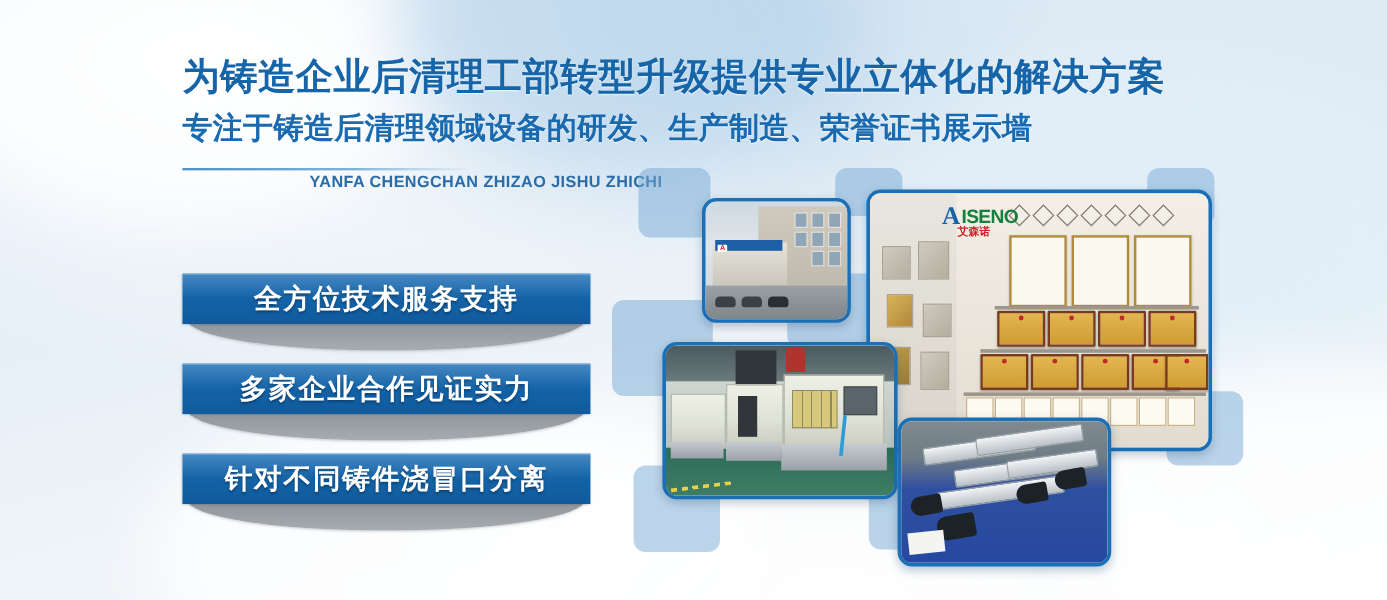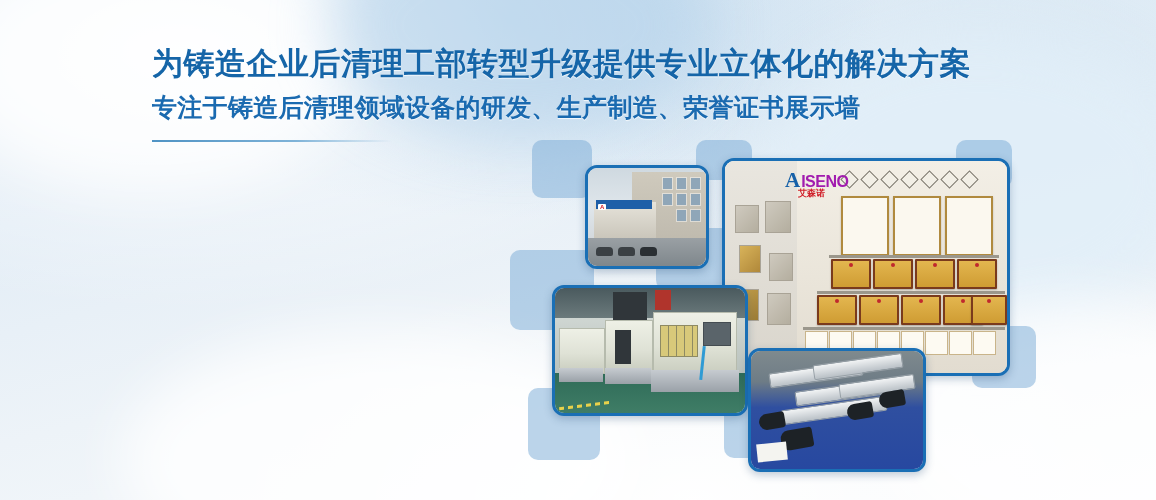--- a/index.html
+++ b/index.html
@@ -100,21 +100,21 @@
   .ph-wall .shelfcol{position:absolute;left:0;top:0;width:72px;height:100%;background:linear-gradient(180deg,#e9e6df,#d9d5cc);}
   .ph-wall .frm{position:absolute;background:linear-gradient(135deg,#cfcabf,#b4ae9f);border:1px solid #a9a396;}
   .ph-wall .cert{position:absolute;background:#fbf8ef;border:2px solid #b08a3e;box-shadow:0 1px 2px rgba(0,0,0,.2);}
   .ph-wall .plaque{position:absolute;background:linear-gradient(180deg,#e3b64f,#cf9c33);border:2px solid #7a3a1c;border-radius:1px;box-shadow:0 1px 2px rgba(0,0,0,.25);}
   .ph-wall .plaque::before{content:"";position:absolute;left:50%;top:2px;width:4px;height:4px;margin-left:-2px;border-radius:50%;background:#c0282d;}
   .ph-wall .small{position:absolute;background:#fdfaf2;border:1px solid #c9b48a;}
   .ph-wall .hex{position:absolute;width:11px;height:11px;background:#f2efe6;border:1px solid #7e7a70;transform:rotate(45deg);}
   .ph-wall .rail{position:absolute;height:3px;background:linear-gradient(180deg,#b9b3a6,#8d8madd);background:#9b978c;}
   .logo{position:absolute;left:60px;top:10px;display:flex;align-items:flex-end;gap:1px;}
   .logo .A{font-size:21px;font-weight:700;color:#1761a8;line-height:.9;font-family:"Liberation Serif",serif;}
-  .logo .rest{font-size:16px;font-weight:700;color:#a21caf;letter-spacing:-.5px;line-height:1;}
+  .logo .rest{font-size:16px;font-weight:700;color:#15803d;letter-spacing:-.5px;line-height:1;}
   .logo .cn{position:absolute;left:13px;top:16px;font-size:9px;font-weight:700;color:#d0202a;}
 
   
   .ph-cnc{left:42px;top:145px;width:190px;height:125px;}
   .ph-cnc .ceil{position:absolute;left:0;right:0;top:0;height:30px;background:linear-gradient(180deg,#4a5a5e,#6b7a7c);}
   .ph-cnc .floor{position:absolute;left:0;right:0;bottom:0;height:40px;background:linear-gradient(180deg,#2f6b58,#3f7d66);}
   .ph-cnc .stripe{position:absolute;left:4px;bottom:6px;width:52px;height:3px;background:repeating-linear-gradient(90deg,#e8d14a 0 5px,transparent 5px 9px);transform:rotate(-7deg);}
   .ph-cnc .mach{position:absolute;background:linear-gradient(180deg,#eef0e6 0%,#dfe2d6 55%,#c8ccbe 100%);border:1px solid #b6bbad;}
   .ph-cnc .dark{position:absolute;background:#30363a;}
   .ph-cnc .base{position:absolute;background:linear-gradient(180deg,#c6cbd0,#9aa1a8);}
@@ -137,22 +137,47 @@
   <div class="cloud c1"></div>
   <div class="cloud c2"></div>
   <div class="cloud c3"></div>
   <div class="cloud c4"></div>
   <div class="cloud c5"></div>
 
   <div class="left">
     <div class="title1">为铸造企业后清理工部转型升级提供专业立体化的解决方案</div>
     <div class="title2">专注于铸造后清理领域设备的研发、生产制造、荣誉证书展示墙</div>
     <div class="divider"></div>
+    <div class="pinyin" style="margin-top:0">YANFA CHENGCHAN ZHIZAO JISHU ZHICHI</div>
   </div>
 
+  <div class="ribbons">
+
+    <div class="ribbon">
+      <div class="rib-shadow"></div>
+      <div class="rib-bar">
+        <span class="rib-text">全方位技术服务支持</span>
+      </div>
+    </div>
+
+    <div class="ribbon">
+      <div class="rib-shadow"></div>
+      <div class="rib-bar">
+        <span class="rib-text">多家企业合作见证实力</span>
+      </div>
+    </div>
+
+    <div class="ribbon">
+      <div class="rib-shadow"></div>
+      <div class="rib-bar">
+        <span class="rib-text">针对不同铸件浇冒口分离</span>
+      </div>
+    </div>
+
+  </div>
 
   <div class="collage">
 
     <div class="deco" style="left:22px;top:0;width:60px;height:58px;"></div>
     <div class="deco" style="left:0px;top:110px;width:84px;height:80px;"></div>
     <div class="deco" style="left:146px;top:88px;width:78px;height:62px;"></div>
     <div class="deco" style="left:186px;top:0px;width:56px;height:40px;"></div>
     <div class="deco" style="left:18px;top:248px;width:72px;height:72px;"></div>
     <div class="deco" style="left:214px;top:262px;width:60px;height:56px;"></div>
     <div class="deco" style="left:462px;top:186px;width:64px;height:62px;"></div>

